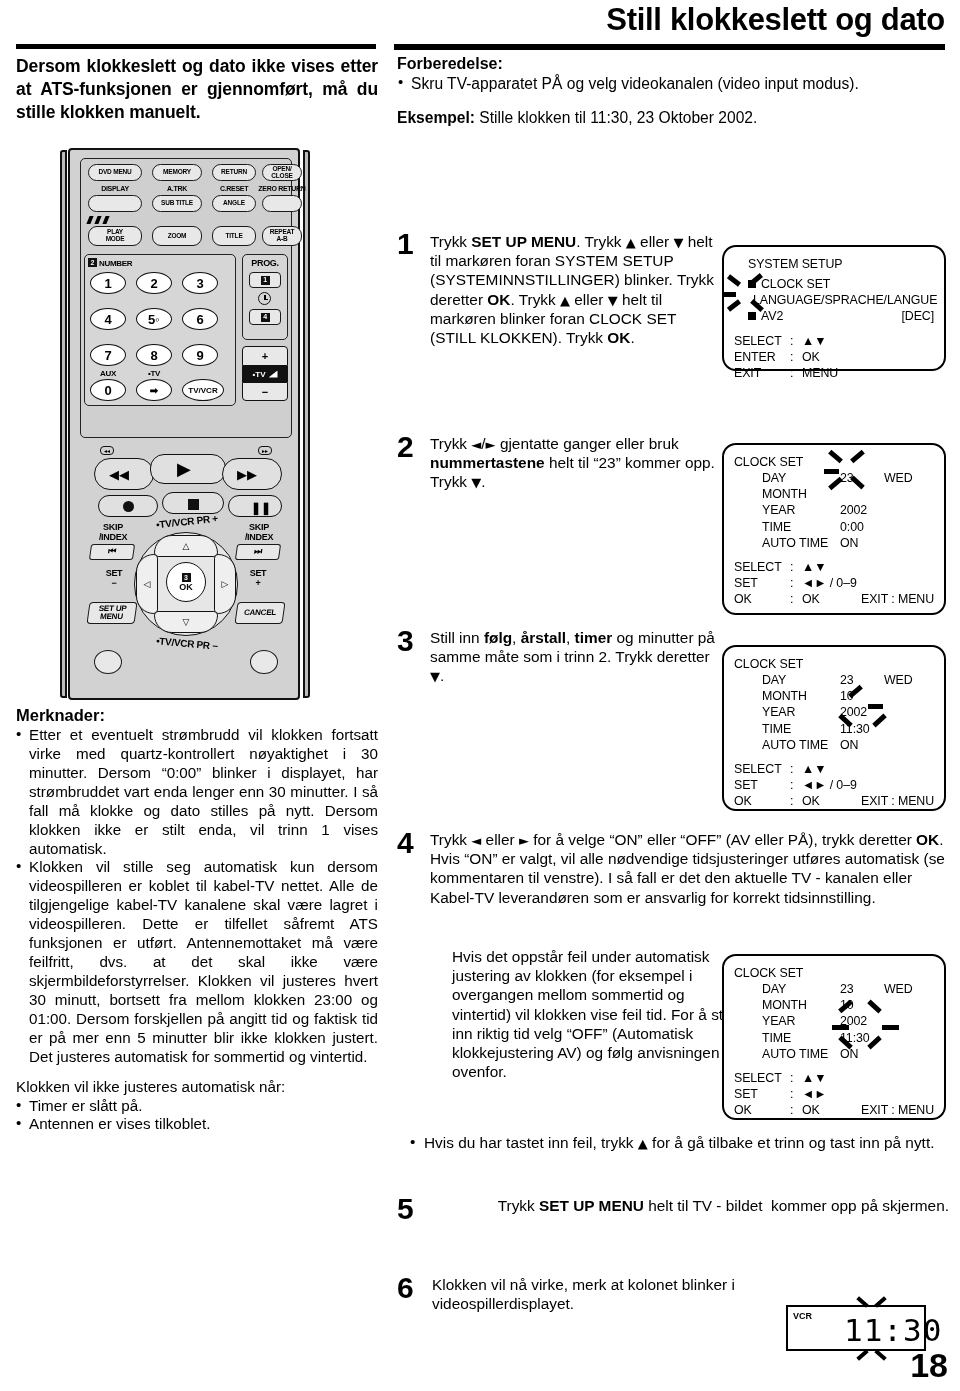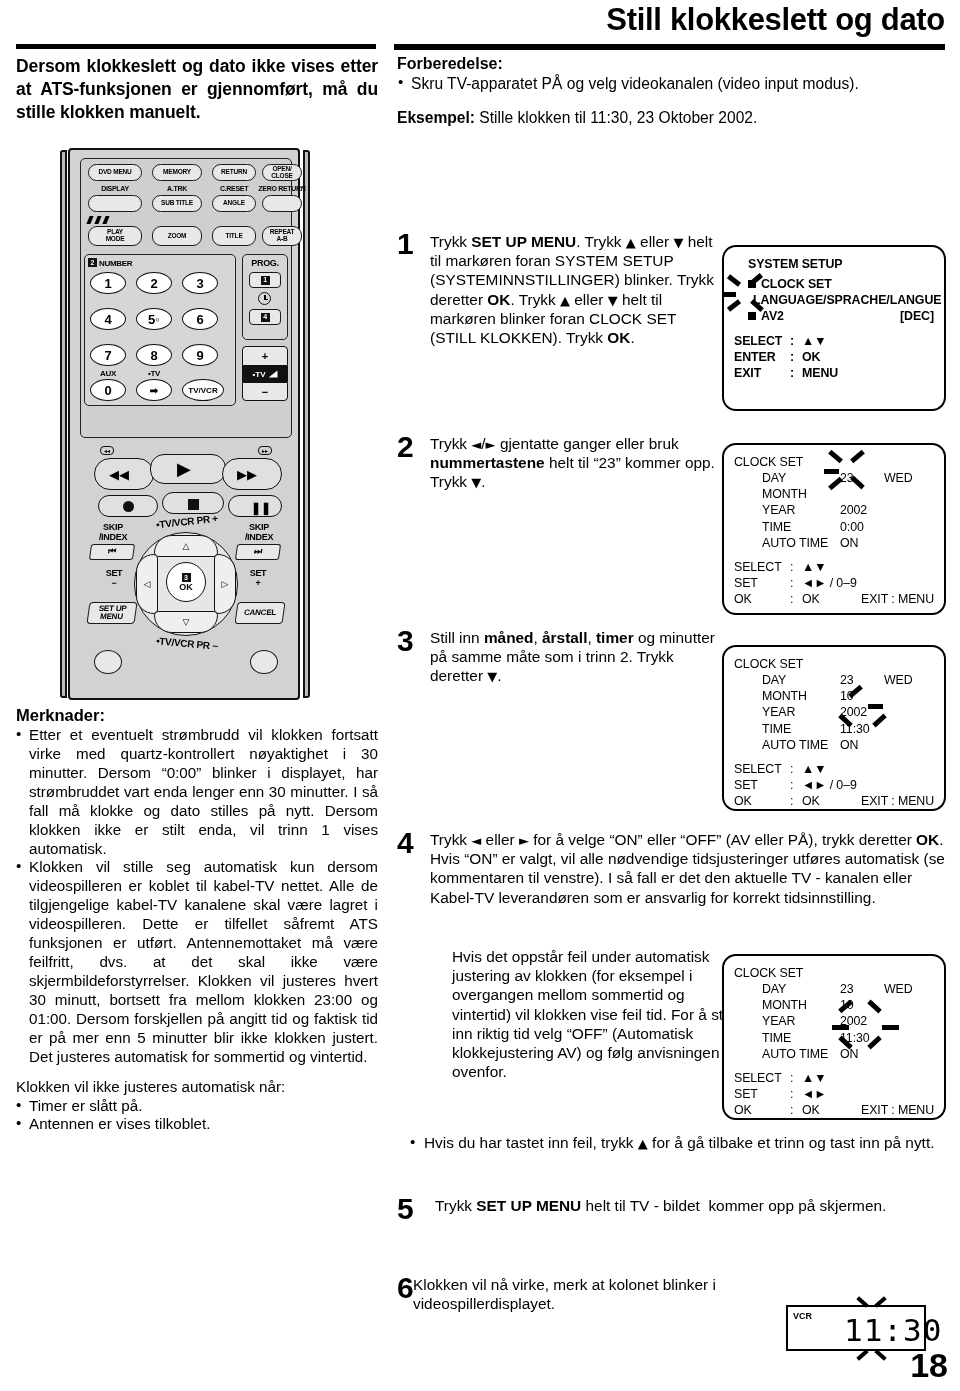--- a/index.html
+++ b/index.html
@@ -351,21 +351,21 @@
     <div class="eks"><b>Eksempel:</b> <span>Stille klokken til 11:30, 23 Oktober 2002.</span></div>
   </div>
 
   <div class="step" style="position:absolute;left:397px;top:232px;width:320px;">
     <div class="step-num" style="left:0;top:-3px;">1</div>
     <div class="step-body" style="margin-left:33px;">
       Trykk <b>SET UP MENU</b>. Trykk <span class="ar">▲</span> eller <span class="ar">▼</span> helt til markøren foran SYSTEM SETUP (SYSTEMINNSTILLINGER) blinker. Trykk deretter <b>OK</b>. Trykk <span class="ar">▲</span> eller <span class="ar">▼</span> helt til markøren blinker foran CLOCK SET (STILL KLOKKEN). Trykk <b>OK</b>.
     </div>
   </div>
 
-  <div class="osd" style="left:722px;top:245px;width:224px;height:166px;font-weight:bold;">
+  <div class="osd" style="left:722px;top:245px;width:224px;height:126px;">
     <div style="margin-left:14px;">SYSTEM SETUP</div>
     <div style="position:relative;height:4px;"></div>
     <div style="position:relative;margin-left:14px;display:flex;align-items:center;gap:5px;">
       <span style="width:8px;height:8px;background:#000;display:inline-block;"></span>
       <span>CLOCK SET</span>
     </div>
     <div style="margin-left:14px;display:flex;align-items:center;gap:5px;">
       <span style="width:8px;height:8px;background:#000;display:inline-block;"></span>
       <span>LANGUAGE/SPRACHE/LANGUE</span>
     </div>
@@ -458,21 +458,21 @@
       <div class="ray" style="left:126px;top:9px;width:15px;height:5px;transform:rotate(-40deg);"></div>
       <div class="ray" style="left:100px;top:24px;width:15px;height:5px;"></div>
       <div class="ray" style="left:104px;top:36px;width:15px;height:5px;transform:rotate(-40deg);"></div>
       <div class="ray" style="left:126px;top:35px;width:15px;height:5px;transform:rotate(42deg);"></div>
     </div>
   </div>
 
   <div class="step" style="position:absolute;left:397px;top:628px;width:320px;">
     <div class="step-num" style="left:0;top:-2px;">3</div>
     <div class="step-body" style="margin-left:33px;">
-      Still inn <b>måned</b>, <b>årstall</b>, <b>timer</b> og minutter på samme måte som i trinn 2. Trykk deretter <span class="ar">▼</span>.
+      Still inn <b>følg</b>, <b>årstall</b>, <b>timer</b> og minutter på samme måte som i trinn 2. Trykk deretter <span class="ar">▼</span>.
     </div>
   </div>
 
   <div class="osd" style="left:722px;top:645px;width:224px;height:166px;">
     <div>CLOCK SET</div>
     <div style="margin-left:28px;">
       <div style="display:flex;">
           <span style="width:78px;">DAY</span>
           <span style="width:44px;">23</span>
           <span>WED</span>
@@ -585,28 +585,28 @@
 
   <div style="position:absolute;left:410px;top:1133px;width:538px;">
     <div class="step-body" style="position:relative;padding-left:14px;">
       <span style="position:absolute;left:0;top:-1px;">•</span>
       Hvis du har tastet inn feil, trykk <span class="ar">▲</span> for å gå tilbake et trinn og tast inn på nytt.
     </div>
   </div>
 
   <div class="step" style="position:absolute;left:397px;top:1196px;width:552px;">
     <div class="step-num" style="left:0;top:-2px;">5</div>
-    <div class="step-body" style="margin-left:38px;">
+    <div class="step-body" style="margin-left:38px;text-align:right;">
       Trykk <b>SET UP MENU</b> helt til TV - bildet&nbsp; kommer opp på skjermen.
     </div>
   </div>
 
   <div class="step" style="position:absolute;left:397px;top:1275px;width:380px;">
     <div class="step-num" style="left:0;top:-2px;">6</div>
-    <div class="step-body" style="margin-left:16px;">Klokken vil nå virke, merk at kolonet blinker i videospillerdisplayet.</div>
+    <div class="step-body" style="margin-left:35px;">Klokken vil nå virke, merk at kolonet blinker i videospillerdisplayet.</div>
   </div>
 
   <div class="vcrdisp" style="left:786px;top:1305px;width:140px;height:46px;">
     <div class="vcrlab">VCR</div>
     <div style="position:absolute;left:56px;top:5px;width:78px;height:36px;font-family:'DejaVu Sans Mono', monospace;font-size:31px;letter-spacing:1px;line-height:36px;color:#000;">11:30</div>
     <div>
       <div class="ray" style="left:68px;top:-7px;width:13px;height:4px;transform:rotate(42deg);"></div>
       <div class="ray" style="left:86px;top:-7px;width:13px;height:4px;transform:rotate(-42deg);"></div>
       <div class="ray" style="left:68px;top:46px;width:13px;height:4px;transform:rotate(-42deg);"></div>
       <div class="ray" style="left:86px;top:46px;width:13px;height:4px;transform:rotate(42deg);"></div>

